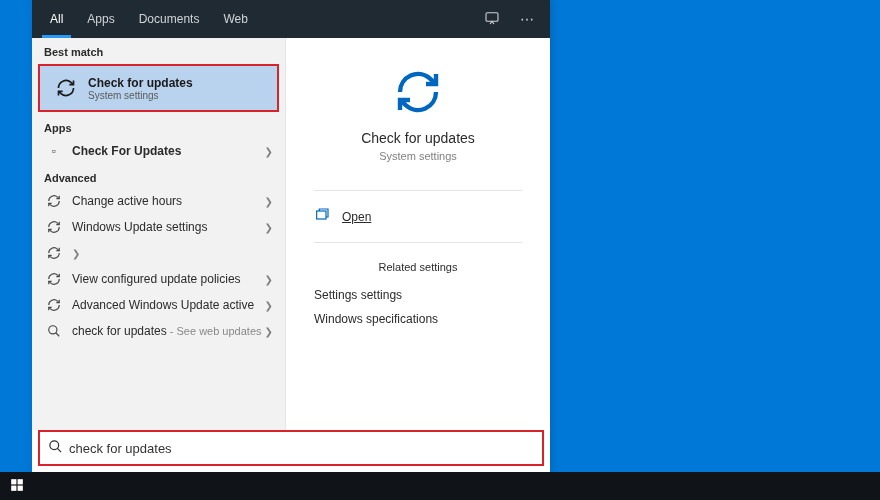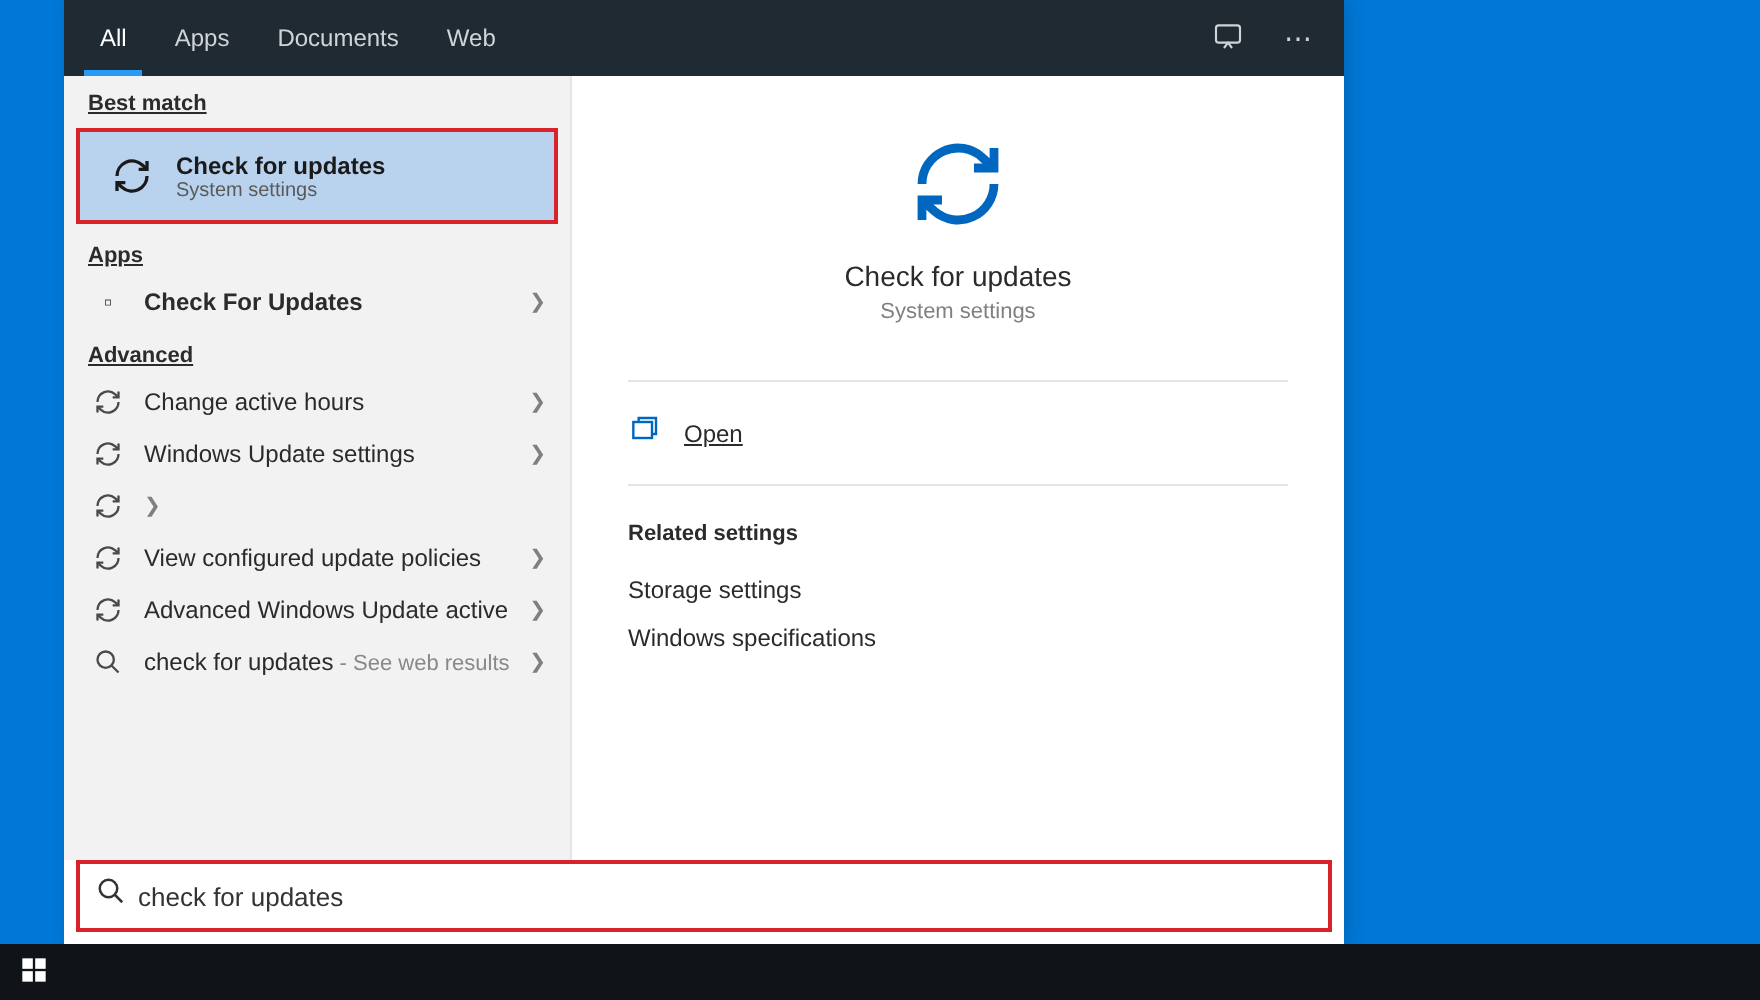--- a/index.html
+++ b/index.html
@@ -1,46 +1,46 @@
 <!DOCTYPE html>
 <html><head>
   <meta charset="utf-8">
   <style>
     * { margin: 0; padding: 0; box-sizing: border-box; font-family: "Segoe UI", sans-serif; }
     body { width: 880px; height: 500px; background: #0078d7; overflow: hidden; position: relative; }
-    .search-panel { position: absolute; left: 32px; top: 0; width: 640px; height: 472px; background: #fff; display: flex; flex-direction: column; box-shadow: 2px 0 8px rgba(0,0,0,0.15); }
+    .search-panel { position: absolute; left: 32px; top: 0; width: 518px; height: 472px; background: #fff; display: flex; flex-direction: column; box-shadow: 2px 0 8px rgba(0,0,0,0.15); }
     .tabs { background: #202a33; height: 38px; display: flex; align-items: center; color: #d0d4d8; font-size: 12px; padding: 0 6px; }
     .tab { padding: 0 12px; height: 38px; display: flex; align-items: center; cursor: pointer; position: relative; }
     .tab.active { color: #fff; }
     .tab.active::after { content: ""; position: absolute; bottom: 0; left: 4px; right: 4px; height: 3px; background: #2899f5; }
     .tab .caret { margin-left: 4px; font-size: 9px; }
     .tabs-spacer { flex: 1; }
     .tabs-icon { padding: 0 10px; color: #d0d4d8; cursor: pointer; font-size: 14px; }
     .content { flex: 1; display: flex; overflow: hidden; }
     .left-col { width: 254px; background: #f2f2f2; overflow-y: auto; border-right: 1px solid #e5e5e5; }
     .right-col { flex: 1; background: #fff; padding: 20px 28px; }
-    .section-header { font-size: 11px; font-weight: 600; color: #2b2b2b; padding: 8px 12px 4px; text-decoration: underline; }
+    .section-header { font-size: 11px; font-weight: 600; color: #2b2b2b; padding: 8px 12px 4px; }
     .best-match { display: flex; align-items: center; padding: 8px 12px; background: #b9d3ef; cursor: pointer; }
     .best-match .icon-wrap { width: 28px; height: 28px; display: flex; align-items: center; justify-content: center; margin-right: 8px; }
     .best-match .title { font-size: 12px; font-weight: 600; color: #1a1a1a; }
     .best-match .sub { font-size: 10px; color: #5a5a5a; }
     .highlight-box { border: 2px solid #d8232a; margin: 2px 6px 2px 6px; }
     .result-row { display: flex; align-items: center; padding: 6px 12px; cursor: pointer; font-size: 12px; color: #2b2b2b; }
     .result-row .ricon { width: 20px; display: flex; justify-content: center; margin-right: 8px; color: #4a4a4a; }
     .result-row .rtext { flex: 1; }
     .result-row .chev { color: #808080; font-size: 10px; }
     .result-row.bold .rtext { font-weight: 600; }
     .web-sub { color: #888; font-size: 11px; }
     .preview-hero { display: flex; flex-direction: column; align-items: center; padding: 10px 0 16px; }
     .preview-title { font-size: 14px; color: #2b2b2b; margin-top: 14px; }
     .preview-sub { font-size: 11px; color: #808080; margin-top: 4px; }
     .divider { height: 1px; background: #e5e5e5; margin: 12px 0; }
     .open-row { display: flex; align-items: center; padding: 4px 0; font-size: 12px; color: #2b2b2b; cursor: pointer; text-decoration: underline; }
     .open-row .oicon { width: 22px; color: #0067c0; margin-right: 6px; }
-    .related-header { font-size: 11px; font-weight: 700; color: #2b2b2b; margin-top: 18px; margin-bottom: 10px; }
+    .related-header { font-size: 11px; font-weight: 400; color: #2b2b2b; margin-top: 18px; margin-bottom: 10px; text-align: center; }
     .related-item { font-size: 12px; color: #2b2b2b; padding: 5px 0; cursor: pointer; }
     .search-row { height: 36px; display: flex; align-items: center; background: #fff; border: 2px solid #d8232a; margin: 0 6px 6px 6px; padding: 0 8px; }
     .search-row .sicon { color: #333; margin-right: 6px; }
     .search-row input { border: none; outline: none; font-size: 13px; flex: 1; color: #333; }
     .taskbar { position: absolute; left: 0; right: 0; bottom: 0; height: 28px; background: #101318; display: flex; align-items: center; padding: 0 10px; }
     .start-btn { color: #fff; font-size: 12px; cursor: pointer; }
     .update-icon-sm { width: 20px; height: 20px; }
     .update-icon-lg { width: 48px; height: 48px; }
   </style>
 </head>
@@ -150,21 +150,21 @@
         <div class="chev">❯</div>
       </div>
 
       <div class="result-row">
         <div class="ricon">
             <svg width="14" height="14" viewBox="0 0 24 24" fill="none" stroke="currentColor" stroke-width="2">
               <circle cx="10" cy="10" r="7"></circle>
               <path d="M21 21l-6-6"></path>
             </svg>
           </div>
-        <div class="rtext"><span>check for updates</span><span class="web-sub"> - See web results</span></div>
+        <div class="rtext"><span>check for updates</span><span class="web-sub"> - See web updates</span></div>
         <div class="chev">❯</div>
       </div>
     </div>
 
     <div class="right-col">
       <div class="preview-hero">
         <svg class="update-icon-lg" viewBox="0 0 24 24" fill="none" stroke="#0067c0" stroke-width="2.2">
             <path d="M3 12a9 9 0 0 1 15-6.7L21 8"></path>
             <path d="M21 3v5h-5"></path>
             <path d="M21 12a9 9 0 0 1-15 6.7L3 16"></path>
@@ -176,21 +176,21 @@
       <div class="divider"></div>
       <div class="open-row">
         <div class="oicon"><svg width="16" height="16" viewBox="0 0 24 24" fill="none" stroke="currentColor" stroke-width="1.8">
               <rect x="4" y="6" width="14" height="12"></rect>
               <path d="M8 6V3h13v12h-3"></path>
             </svg></div>
         <span>Open</span>
       </div>
       <div class="divider"></div>
       <div class="related-header">Related settings</div>
-      <div class="related-item">Storage settings</div>
+      <div class="related-item">Settings settings</div>
       <div class="related-item">Windows specifications</div>
     </div>
   </div>
 
   <div class="search-row">
     <span class="sicon"><svg width="15" height="15" viewBox="0 0 24 24" fill="none" stroke="currentColor" stroke-width="2">
           <circle cx="10" cy="10" r="7"></circle>
           <path d="M21 21l-6-6"></path>
         </svg></span>
     <input type="text" value="check for updates" style="">

